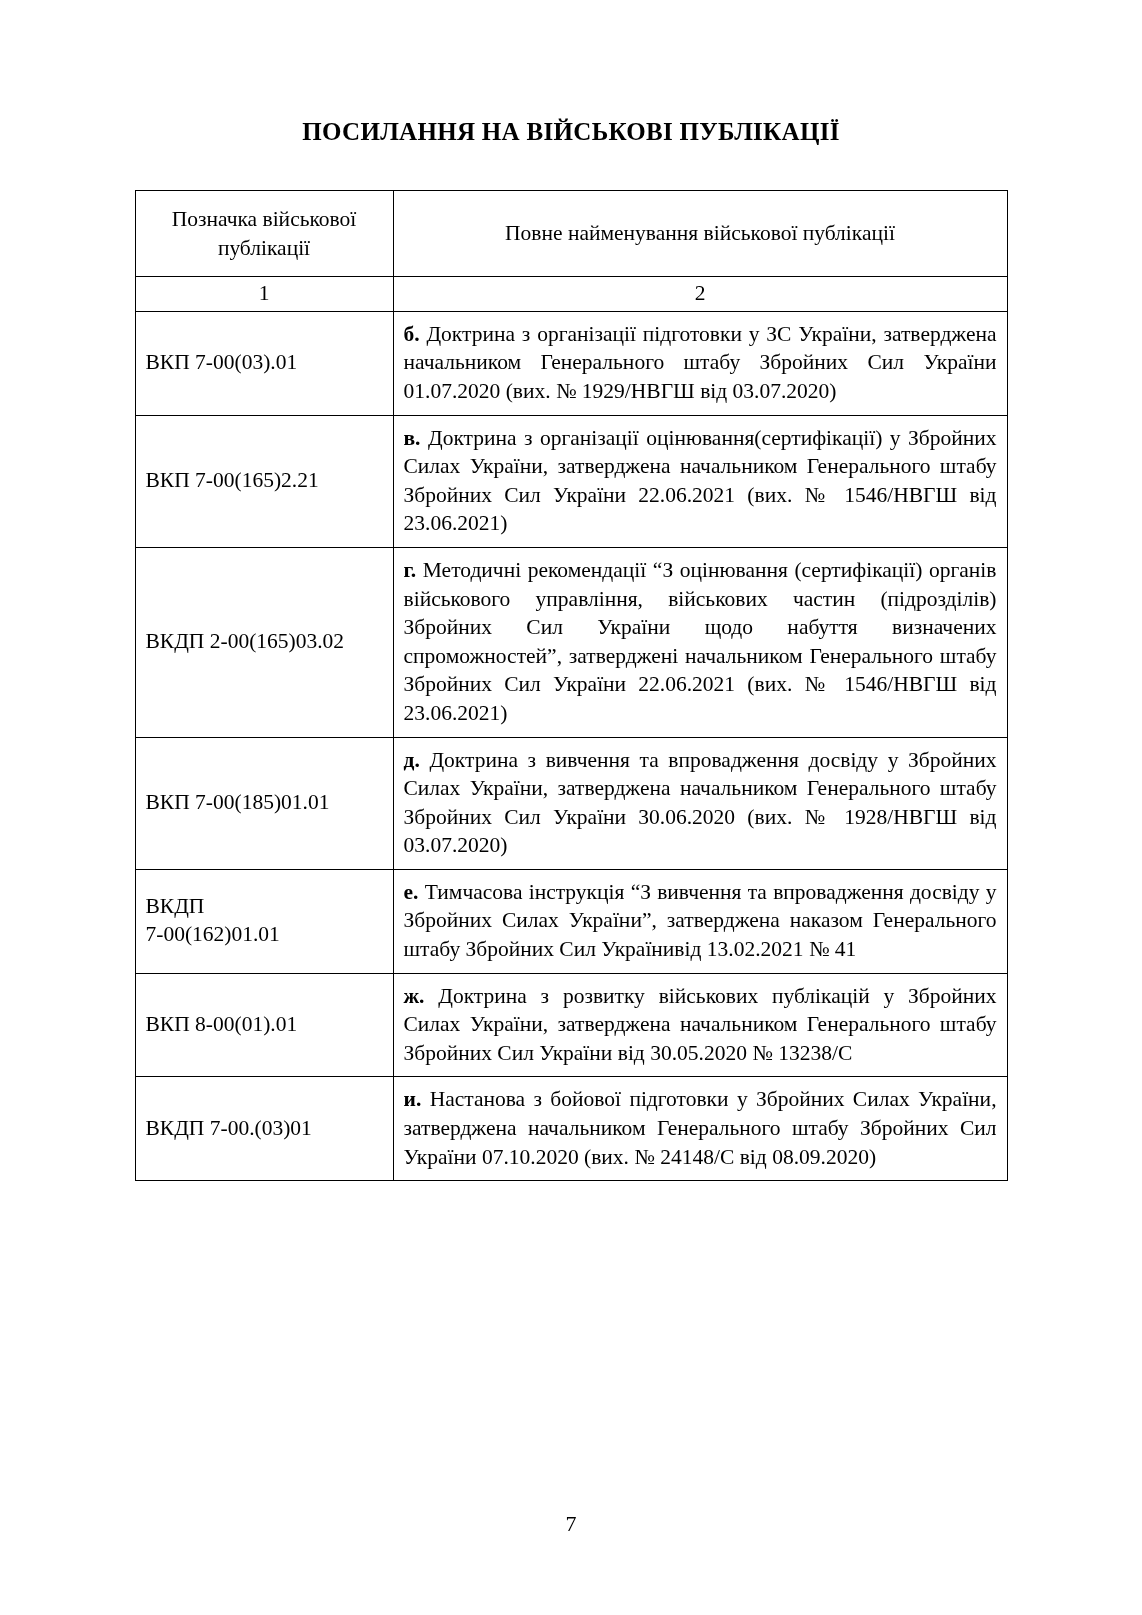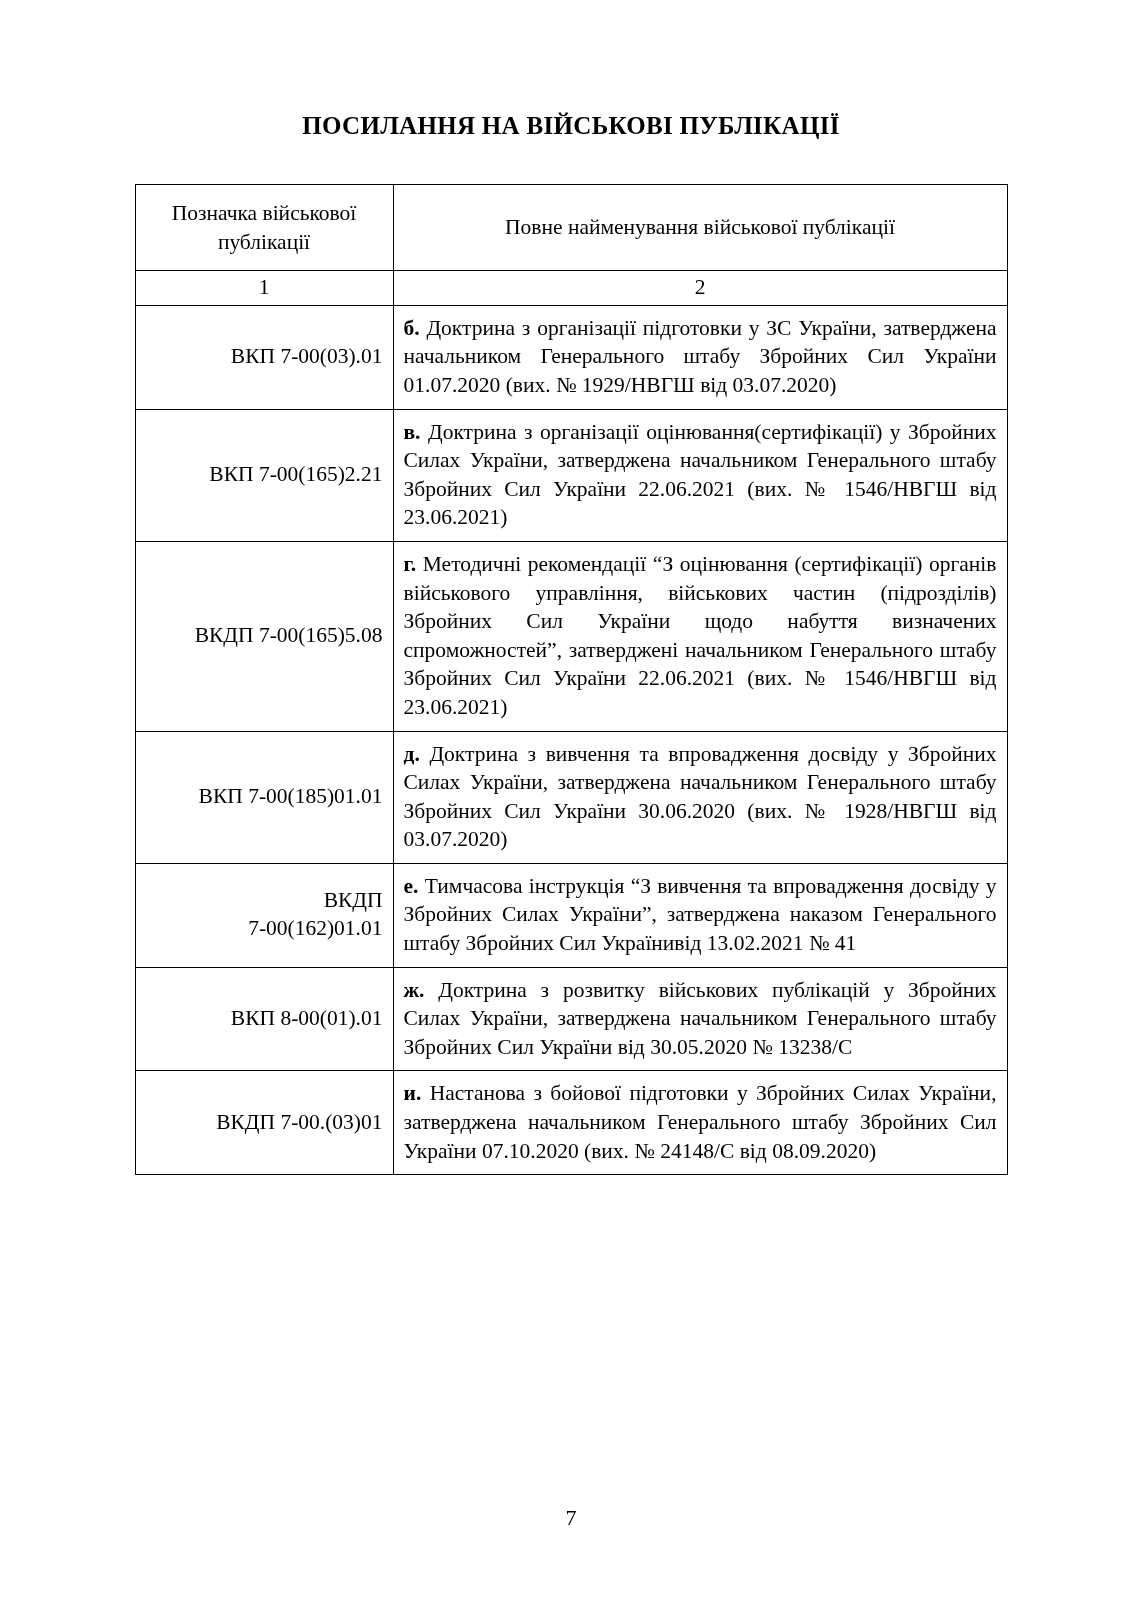--- a/index.html
+++ b/index.html
@@ -20,21 +20,21 @@
     height: 1615px;
     box-sizing: border-box;
     padding: 0;
     position: relative;
   }
   .doc-title {
     text-align: center;
     font-size: 25px;
     font-weight: bold;
     letter-spacing: 0.3px;
-    margin: 0;
+    margin: 6px;
     padding-top: 112px;
     padding-bottom: 0;
     font-family: "Liberation Serif", "DejaVu Serif", serif;
   }
   table.pub-table {
     border-collapse: collapse;
     width: 872px;
     margin: 0 auto;
     margin-top: 44px;
     table-layout: fixed;
@@ -55,21 +55,21 @@
     padding-top: 14px !important;
     padding-bottom: 14px !important;
     font-size: 21.5px;
   }
   .num-cell {
     text-align: center;
     padding-top: 2px !important;
     padding-bottom: 3px !important;
   }
   .desig {
-    text-align: right;
+    text-align: left;
     vertical-align: middle !important;
     font-size: 21.5px;
     white-space: pre-line;
   }
   .body-cell {
     text-align: justify;
     text-align-last: left;
     vertical-align: top !important;
     hyphens: none;
     padding-top: 8px !important;
@@ -114,21 +114,21 @@
         <td class="desig">ВКП 7-00(03).01</td>
         <td class="body-cell"><b>б.</b> <span>Доктрина з організації підготовки у ЗС України, затверджена начальником Генерального штабу Збройних Сил України 01.07.2020 (вих. № 1929/НВГШ від 03.07.2020)</span></td>
       </tr>
 
       <tr>
         <td class="desig">ВКП 7-00(165)2.21</td>
         <td class="body-cell"><b>в.</b> <span>Доктрина з організації оцінювання(сертифікації) у Збройних Силах України, затверджена начальником Генерального штабу Збройних Сил України 22.06.2021 (вих. № 1546/НВГШ від 23.06.2021)</span></td>
       </tr>
 
       <tr>
-        <td class="desig">ВКДП 7-00(165)5.08</td>
+        <td class="desig">ВКДП 2-00(165)03.02</td>
         <td class="body-cell"><b>г.</b> <span>Методичні рекомендації “З оцінювання (сертифікації) органів військового управління, військових частин (підрозділів) Збройних Сил України щодо набуття визначених спроможностей”, затверджені начальником Генерального штабу Збройних Сил України 22.06.2021 (вих. № 1546/НВГШ від 23.06.2021)</span></td>
       </tr>
 
       <tr>
         <td class="desig">ВКП 7-00(185)01.01</td>
         <td class="body-cell"><b>д.</b> <span>Доктрина з вивчення та впровадження досвіду у Збройних Силах України, затверджена начальником Генерального штабу Збройних Сил України 30.06.2020 (вих. № 1928/НВГШ від 03.07.2020)</span></td>
       </tr>
 
       <tr>
         <td class="desig">ВКДП

